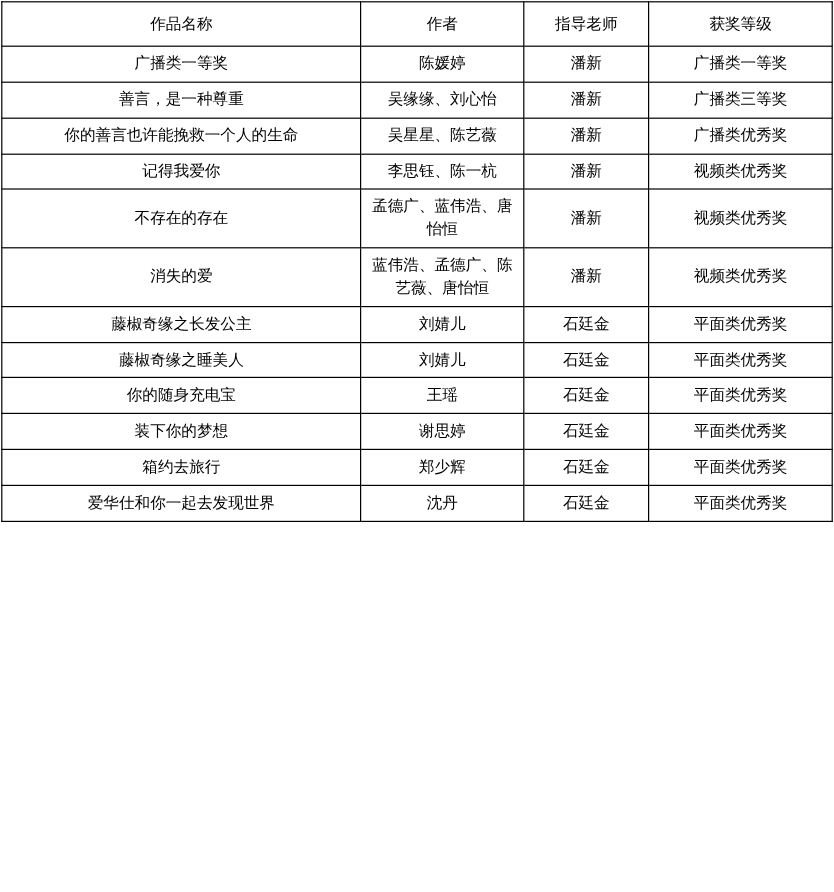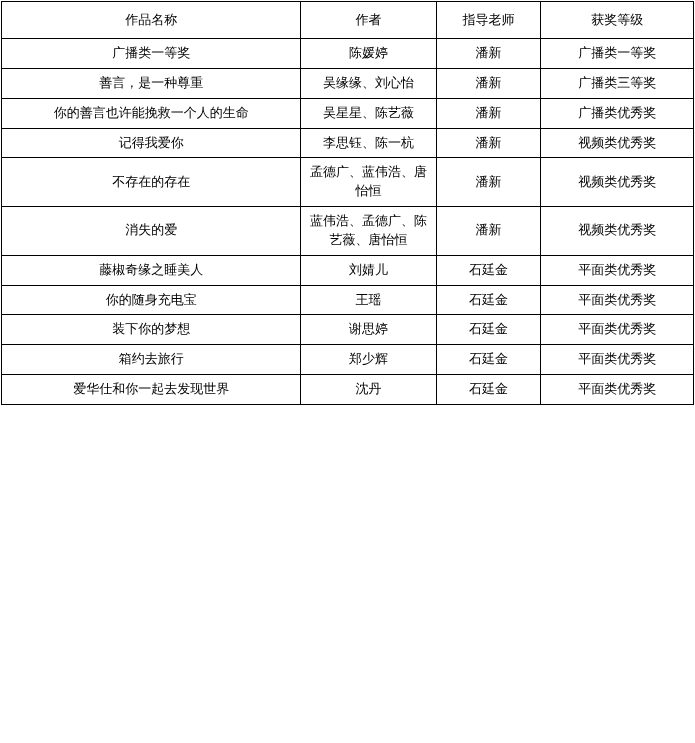--- a/index.html
+++ b/index.html
@@ -89,20 +89,26 @@
       <td>潘新</td>
       <td>视频类优秀奖</td>
     </tr>
     <tr>
       <td>消失的爱</td>
       <td class="cell-multiline">蓝伟浩、孟德广、陈艺薇、唐怡恒</td>
       <td>潘新</td>
       <td>视频类优秀奖</td>
     </tr>
     <tr>
+      <td>藤椒奇缘之长发公主</td>
+      <td>刘婧儿</td>
+      <td>石廷金</td>
+      <td>平面类优秀奖</td>
+    </tr>
+    <tr>
       <td>藤椒奇缘之睡美人</td>
       <td>刘婧儿</td>
       <td>石廷金</td>
       <td>平面类优秀奖</td>
     </tr>
     <tr>
       <td>你的随身充电宝</td>
       <td>王瑶</td>
       <td>石廷金</td>
       <td>平面类优秀奖</td>

